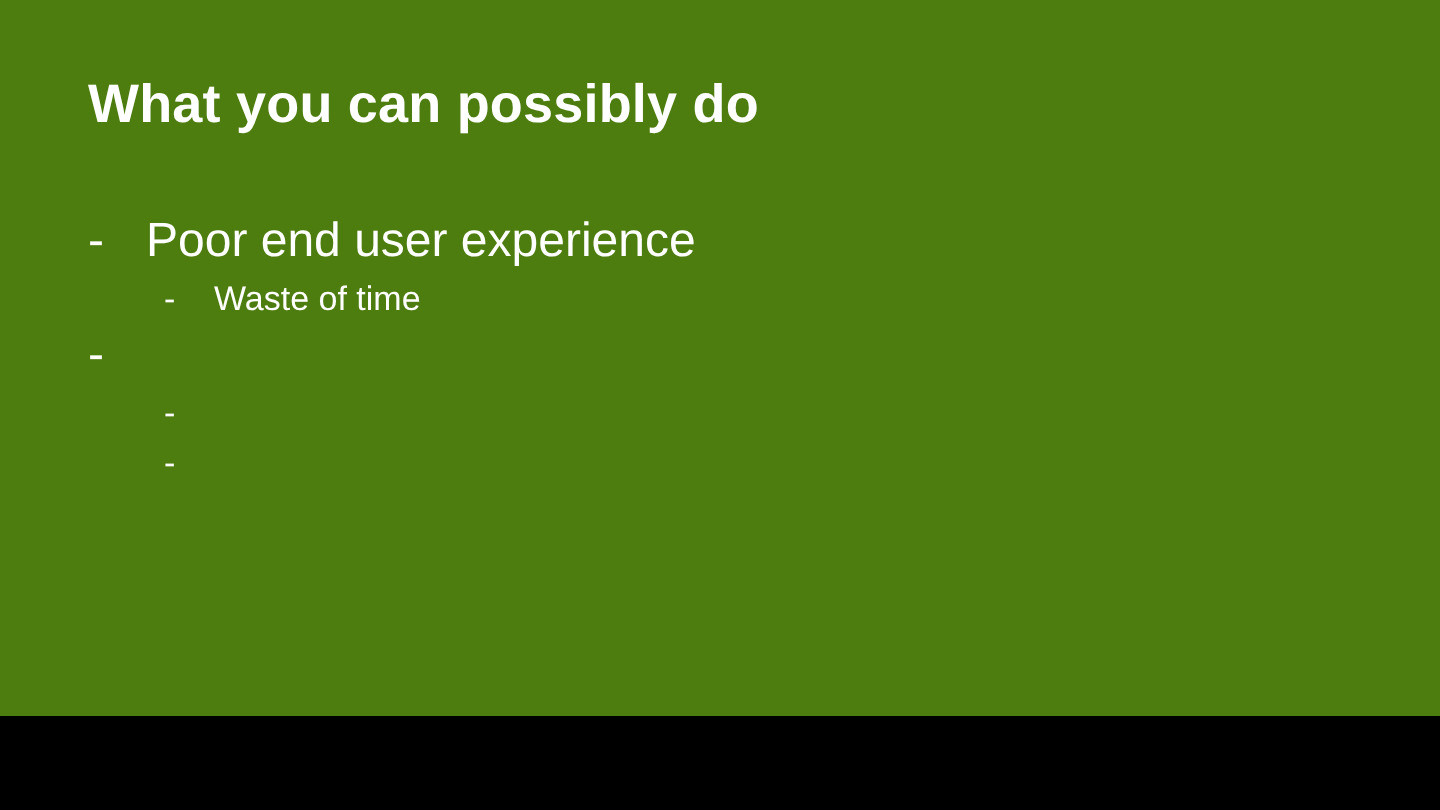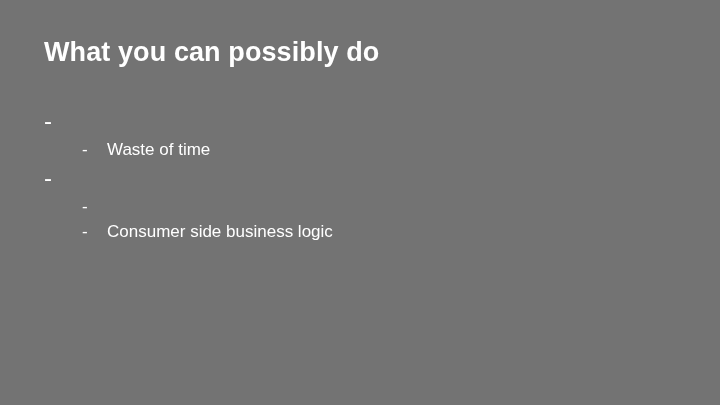--- a/index.html
+++ b/index.html
@@ -8,22 +8,22 @@
     padding: 0;
     background: #000000;
   }
   body {
     font-family: "Liberation Sans", sans-serif;
     -webkit-font-smoothing: antialiased;
   }
   #slide {
     position: relative;
     width: 720px;
-    height: 405px;
-    background: #737373;
+    height: 358px;
+    background: #4d7c0f;
     overflow: hidden;
   }
   #slide-title {
     position: absolute;
     left: 44px;
     top: 36px;
     font-size: 27px;
     font-weight: bold;
     line-height: 1.25;
     color: #ffffff;
@@ -75,34 +75,34 @@
 <body>
 
 <div id="slide">
 
   <div id="slide-title">What you can possibly do</div>
 
   <div id="bullet-list">
 
     <div class="bullet-row level-1">
       <span class="bullet-marker">-</span>
+      <span class="bullet-text">Poor end user experience</span>
     </div>
 
     <div class="bullet-row level-2">
       <span class="bullet-marker">-</span>
       <span class="bullet-text">Waste of time</span>
     </div>
 
     <div class="bullet-row level-1">
       <span class="bullet-marker">-</span>
     </div>
 
     <div class="bullet-row level-2">
       <span class="bullet-marker">-</span>
     </div>
 
     <div class="bullet-row level-2">
       <span class="bullet-marker">-</span>
-      <span class="bullet-text">Consumer side business logic</span>
     </div>
 
   </div>
 </div>
 
 </body></html>

